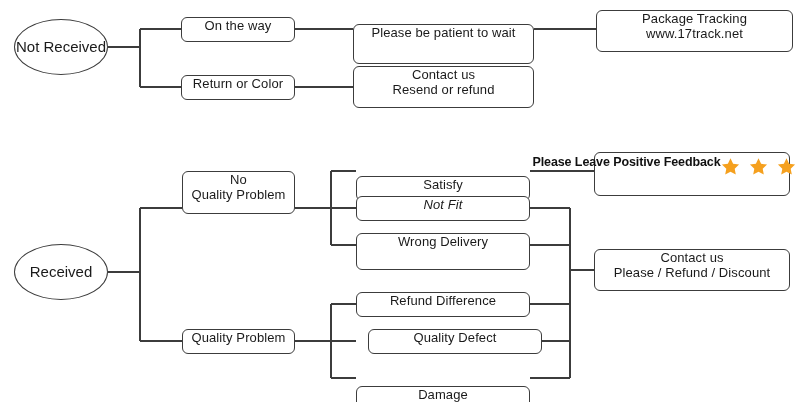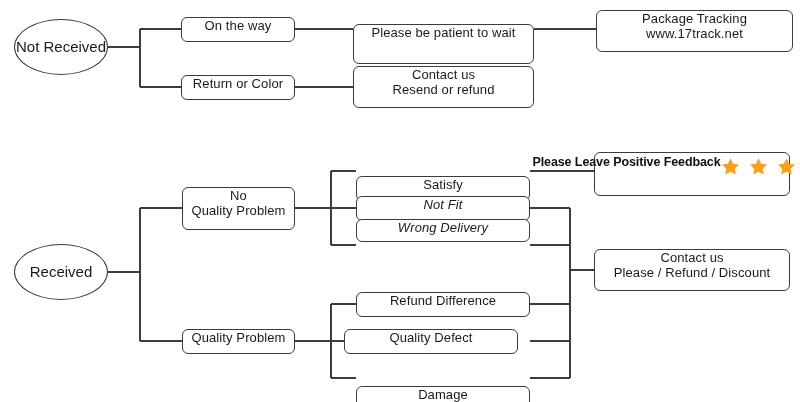--- a/index.html
+++ b/index.html
@@ -172,21 +172,21 @@
     <span class="lines">
       <span>Contact us</span>
       <span>Resend or refund</span>
     </span>
   </div>
 
   <div class="oval" style="left:14px; top:244px; width:94px; height:56px;">
     <span class="lines"><span>Received</span></span>
   </div>
 
-  <div class="node" style="left:182px; top:187px; width:113px; height:43px;">
+  <div class="node" style="left:182px; top:171px; width:113px; height:43px;">
     <span class="lines">
       <span>No</span>
       <span>Quality Problem</span>
     </span>
   </div>
 
   <div class="node" style="left:182px; top:329px; width:113px; height:25px;">
     <span class="lines">
         <span>Quality Problem</span>
       </span>
@@ -197,33 +197,33 @@
         <span>Satisfy</span>
       </span>
   </div>
 
   <div class="node" style="left:356px; top:196px; width:174px; height:25px;font-style:italic;">
     <span class="lines">
         <span>Not Fit</span>
       </span>
   </div>
 
-  <div class="node" style="left:356px; top:219px; width:174px; height:23px;font-style:italic;">
+  <div class="node" style="left:356px; top:233px; width:174px; height:37px;">
     <span class="lines">
         <span>Wrong Delivery</span>
       </span>
   </div>
 
   <div class="node" style="left:356px; top:292px; width:174px; height:25px;">
     <span class="lines">
         <span>Refund Difference</span>
       </span>
   </div>
 
-  <div class="node" style="left:344px; top:329px; width:174px; height:25px;">
+  <div class="node" style="left:368px; top:329px; width:174px; height:25px;">
     <span class="lines">
         <span>Quality Defect</span>
       </span>
   </div>
 
   <div class="node" style="left:356px; top:366px; width:174px; height:25px;margin-top:20px;">
     <span class="lines">
         <span>Damage</span>
       </span>
   </div>

